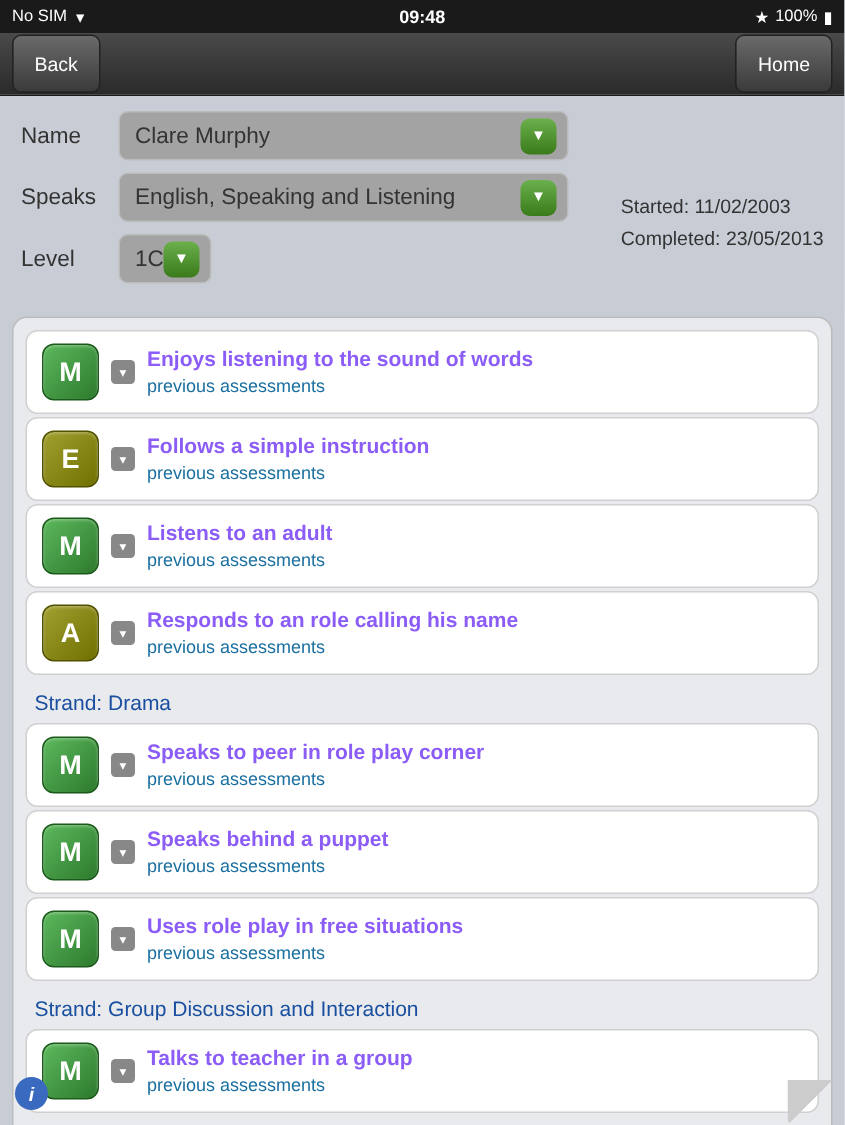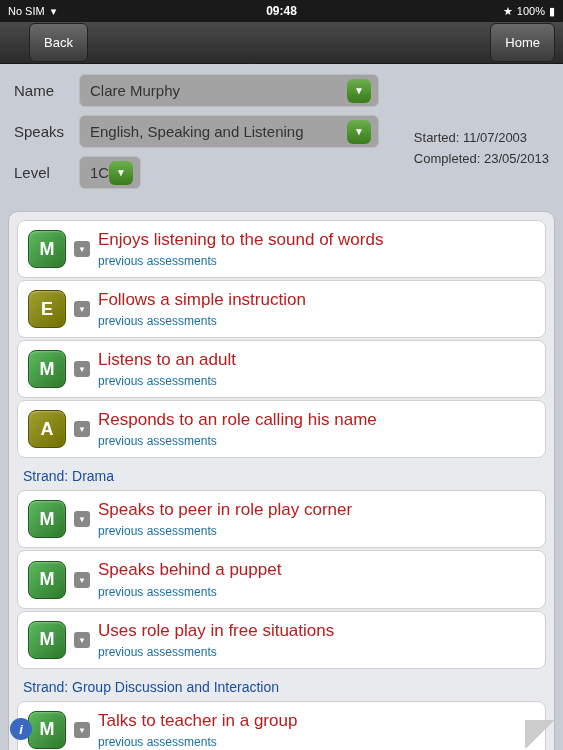--- a/index.html
+++ b/index.html
@@ -39,21 +39,20 @@
       border-bottom: 1px solid #1a1a1a;
     }
     .nav-btn {
       background: linear-gradient(to bottom, #6a6a6a, #3a3a3a);
       color: #fff;
       border: 1px solid #222;
       border-radius: 6px;
       padding: 11px 14px;
       font-size: 13px;
       cursor: pointer;
-      margin-left: 21px;
     }
 
     
     .form-area {
       background: #c8cdd5;
       padding: 10px 14px;
     }
     .form-row {
       display: flex;
       align-items: center;
@@ -180,23 +179,24 @@
       display: flex;
       align-items: center;
       justify-content: center;
       color: #fff;
       font-size: 9px;
       flex-shrink: 0;
     }
 
     .item-text-area { flex: 1; }
     .item-title {
-      font-size: 17px;
-      color: #b91c1c;
+      font-size: 14px;
+      color: #8b5cf6;
       line-height: 1.3;
+      font-weight: bold;
     }
     .item-link {
       font-size: 12px;
       color: #1a6fa0;
       text-decoration: none;
       cursor: pointer;
     }
 
     .info-icon {
       position: absolute;
@@ -290,21 +290,21 @@
       <div class="form-select-wrapper" style="max-width:200px;">
         <select>
           <option>1C</option>
         </select>
         <div class="select-arrow">▼</div>
       </div>
     </div>
   </div>
 
   <div class="dates-area">
-    <div>Started: 11/07/2003</div>
+    <div>Started: 11/02/2003</div>
     <div>Completed: 23/05/2013</div>
   </div>
 </div>
 
 <div class="list-container" id="list-container">
 
 <div class="list-item">
       <div class="badge badge-green">M</div>
       <div class="chevron-small">▾</div>
       <div class="item-text-area"><div class="item-title">Enjoys listening to the sound of words</div><a class="item-link">previous assessments</a></div>

